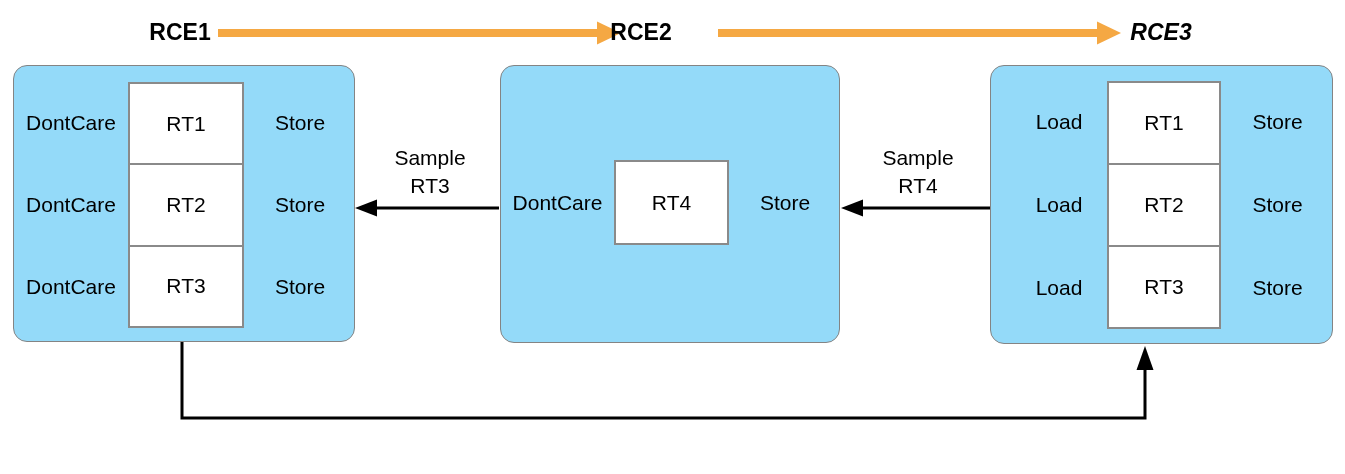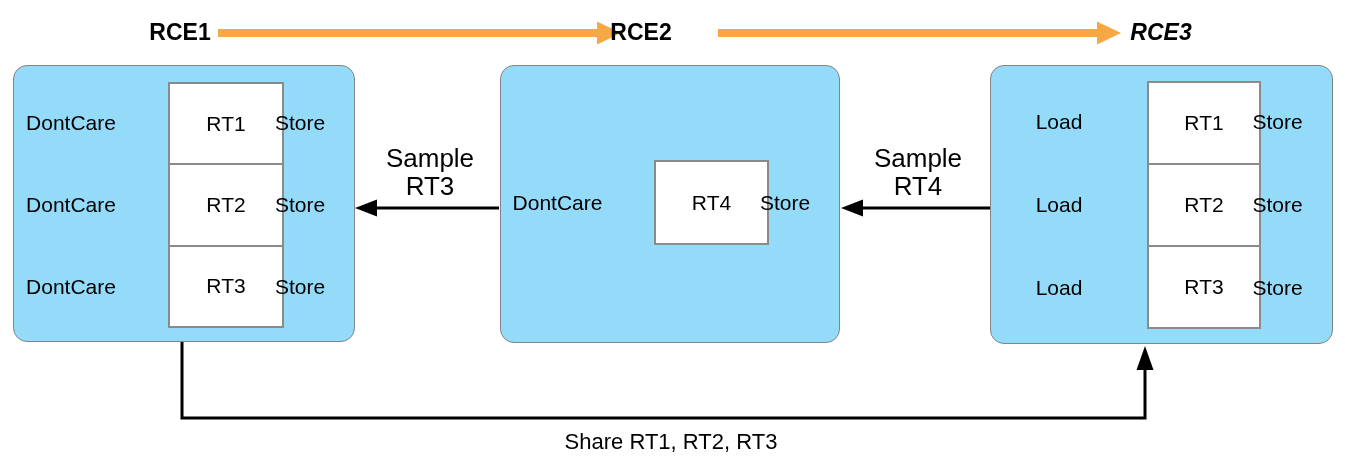--- a/index.html
+++ b/index.html
@@ -57,21 +57,20 @@
     justify-content: center;
     font-size: 21px;
     white-space: nowrap;
   }
   .rt-stack {
     position: absolute;
     background: var(--rt-fill);
     border: 2px solid var(--rt-border);
     display: flex;
     flex-direction: column;
-    margin-left: 40px;
   }
   .rt-cell {
     flex: 1;
     display: flex;
     align-items: center;
     justify-content: center;
     font-size: 21px;
   }
   .rt-cell + .rt-cell { border-top: 2px solid var(--rt-border); }
 
@@ -87,21 +86,21 @@
 
   
   #rce3-loads  { left: 0px;   top: 15px; width: 116px; height: 248px; padding-left: 20px; }
   #rce3-rts    { left: 116px; top: 15px; width: 114px; height: 248px; }
   #rce3-stores { left: 230px; top: 15px; width: 113px; height: 248px; }
 
   .link-label {
     position: absolute;
     transform: translateX(-50%);
     text-align: center;
-    font-size: 26px;
+    font-size: 21px;
     line-height: 28px;
     white-space: nowrap;
   }
   #sample-rt3-label { left: 430px; top: 144px; }
   #sample-rt4-label { left: 918px; top: 144px; }
   #share-label { left: 671px; top: 428px; font-size: 22px; }
 </style>
 </head>
 <body>
 
@@ -188,15 +187,14 @@
   </div>
 
   <div class="link-label" id="sample-rt3-label">
     <div>Sample</div>
     <div>RT3</div>
   </div>
   <div class="link-label" id="sample-rt4-label">
     <div>Sample</div>
     <div>RT4</div>
   </div>
-  <div class="link-label" id="share-label">Share RT1, RT2, RT3</div>
 
 </div>
 
 </body></html>

